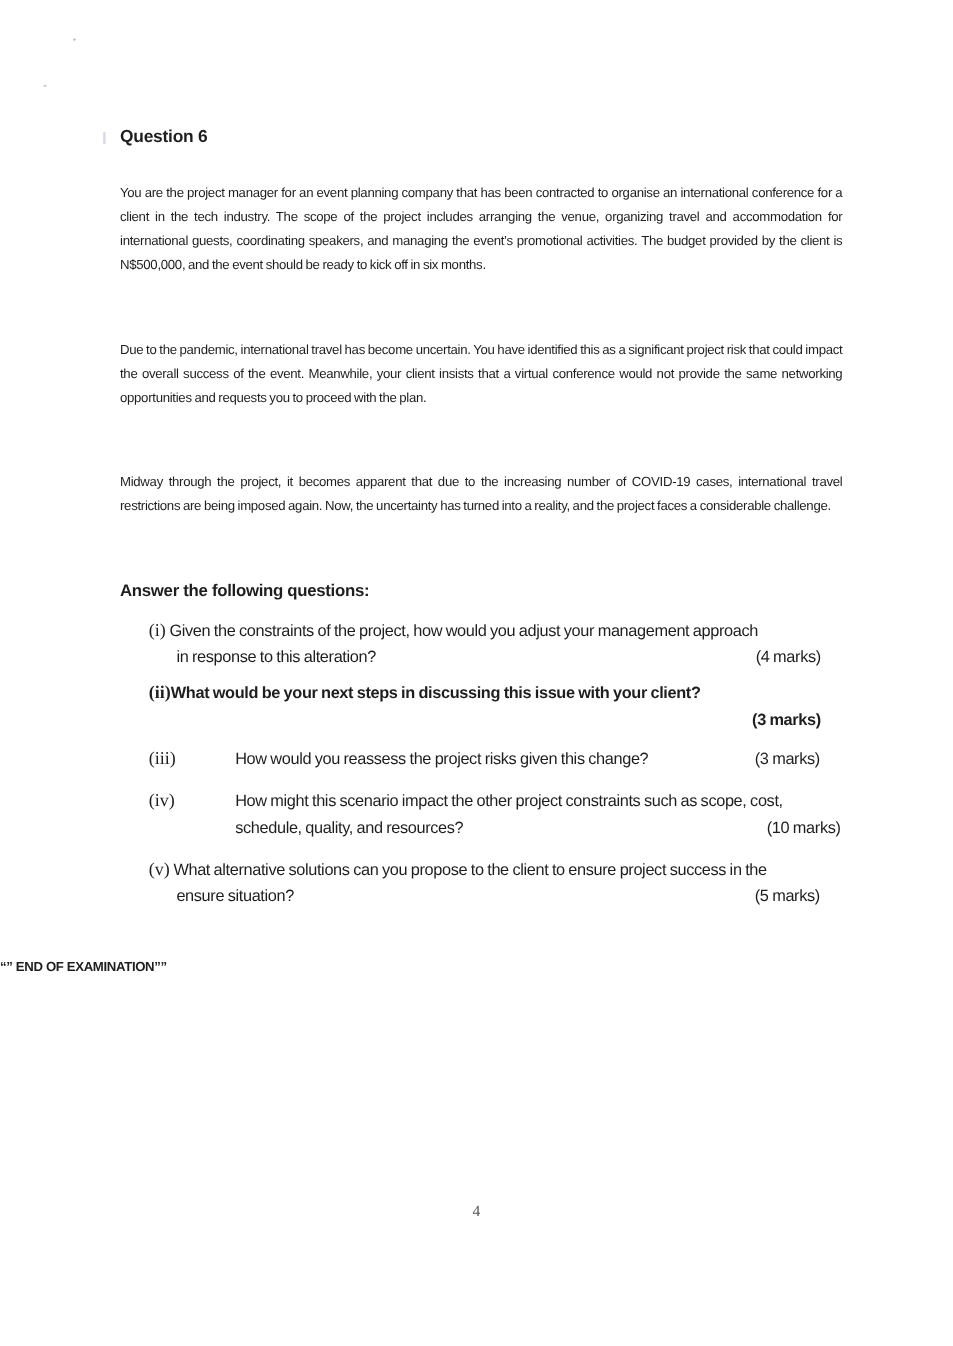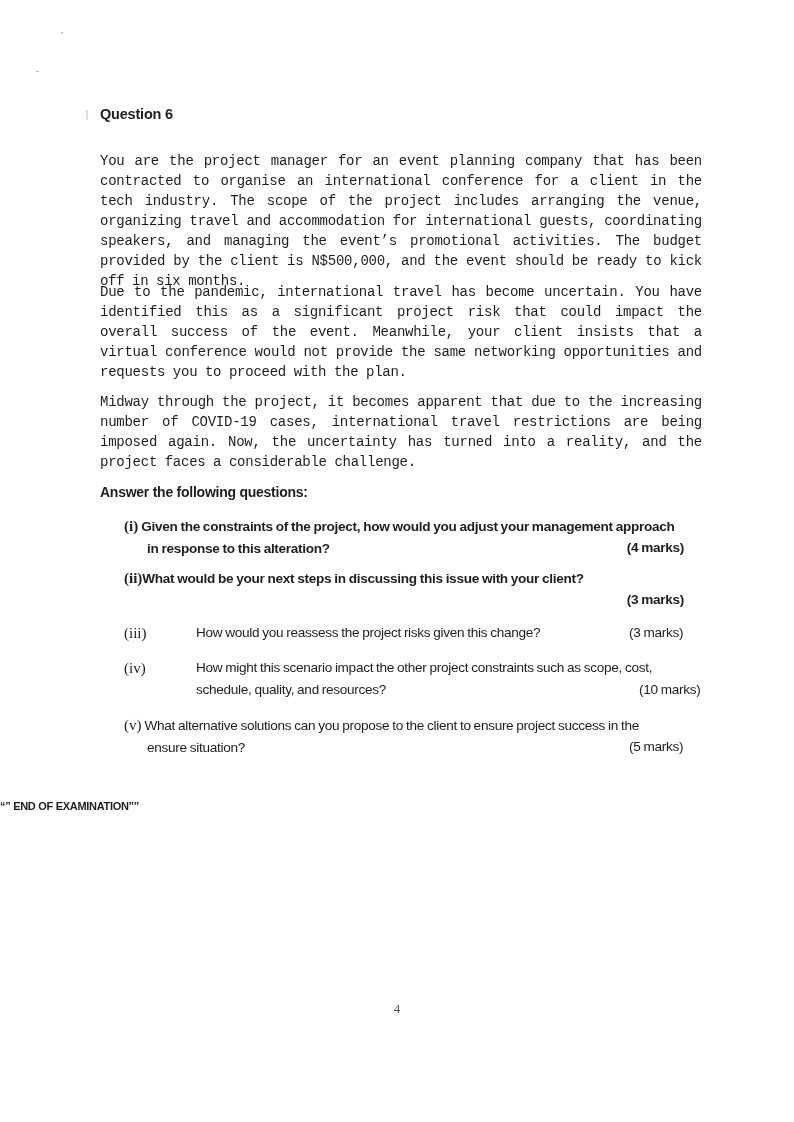--- a/index.html
+++ b/index.html
@@ -40,27 +40,26 @@
       top: 104px;
       font-weight: bold;
       font-size: 14.5px;
       line-height: 20px;
       letter-spacing: -0.2px;
     }
     .para {
       position: absolute;
       left: 100px;
       width: 602px;
-      font-size: 14px;
+      font-size: 11px;
       line-height: 20px;
       text-align: justify;
       text-align-last: left;
       letter-spacing: -0.25px;
       word-spacing: -0.5px;
-      font-family: Liberation Mono, monospace;
     }
     #para-1 { top: 151px; }
     #para-2 { top: 282px; }
     #para-3 { top: 392px; }
     .answer-heading {
       position: absolute;
       left: 100px;
       top: 482px;
       font-weight: bold;
       font-size: 14px;
@@ -97,21 +96,21 @@
     }
     .q-tab .num {
       position: absolute;
       left: 0;
     }
     .q-tab .text {
       position: absolute;
       left: 72px;
       white-space: nowrap;
     }
-    #q-1 { top: 515px; font-weight: bold; }
+    #q-1 { top: 515px; }
     #q-1 .marks { right: 20px; top: 22px; }
     #q-2 { top: 567px; font-weight: bold; }
     #q-2 .marks { right: 20px; top: 22px; }
     #q-3 { top: 622px; left: 124px; width: 580px; height: 22px; }
     #q-3 .marks { left: 505px; top: 0; }
     #q-4 { top: 657px; left: 124px; width: 580px; height: 44px; }
     #q-4 .text { line-height: 22px; }
     #q-4 .marks { left: 505px; top: 22px; margin-left: 10px; }
     #q-5 { top: 714px; }
     #q-5 .marks { left: 505px; top: 22px; }

